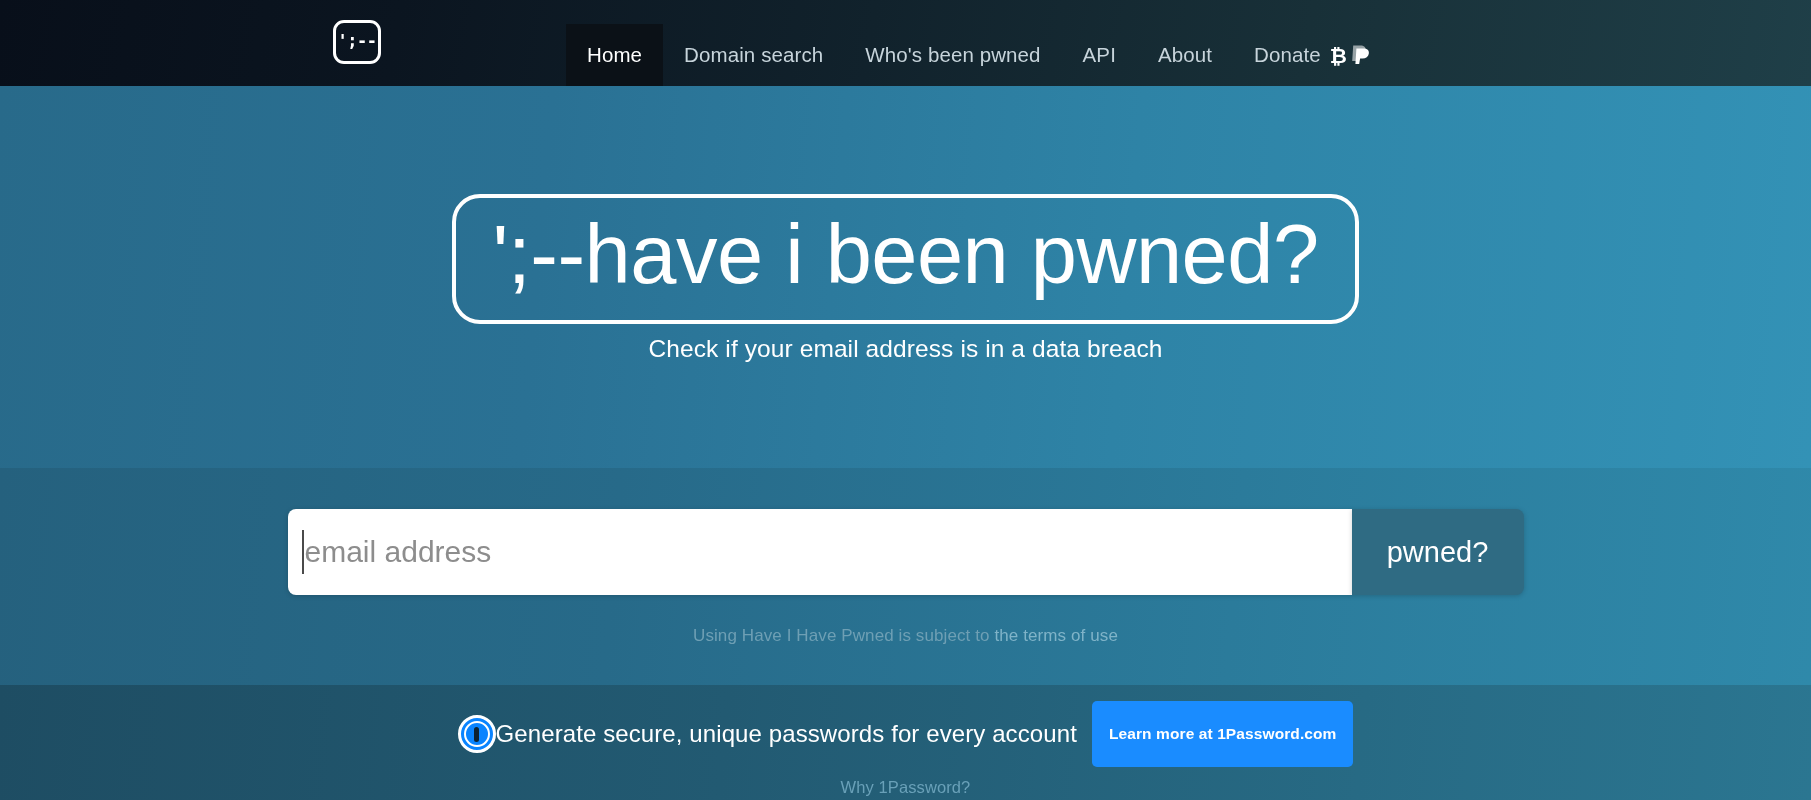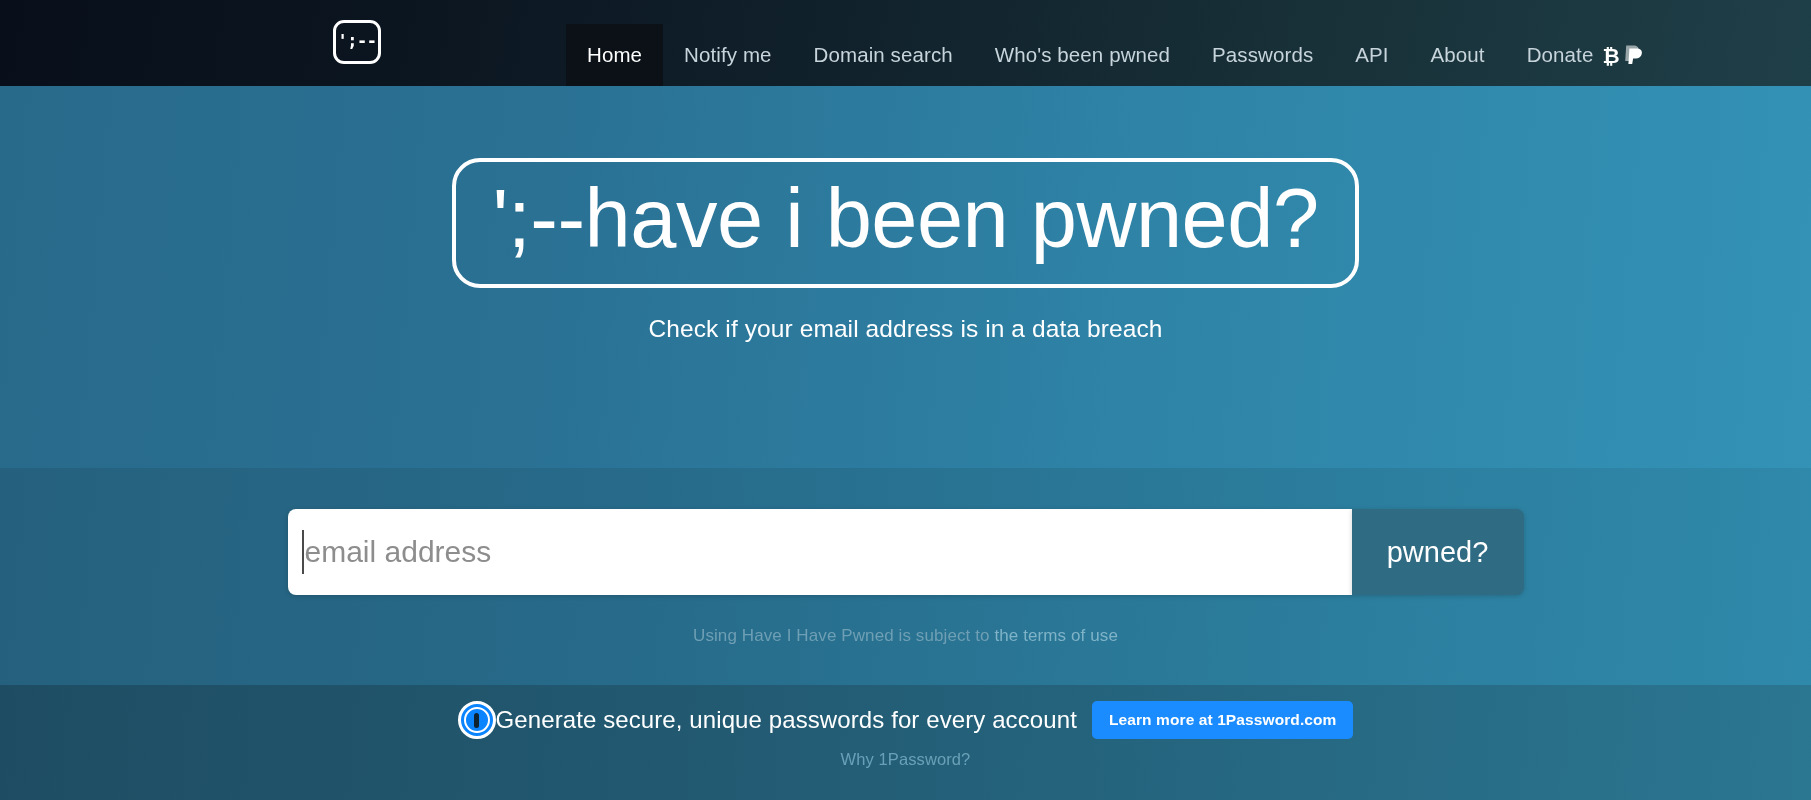--- a/index.html
+++ b/index.html
@@ -107,38 +107,38 @@
     position: relative;
     height: 382px;
     background: linear-gradient(95deg, #286a8a 0%, #2a7194 30%, #2e83a6 62%, #3392b6 100%);
     display: flex;
     flex-direction: column;
     align-items: center;
     justify-content: flex-start;
   }
 
   .hero-title-box {
-    margin-top: 72px;
+    margin-top: 108px;
     border: 4px solid #ffffff;
     border-radius: 28px;
     padding: 8px 36px 16px 36px;
     display: inline-block;
   }
   .hero-title {
     color: #ffffff;
     font-size: 83px;
     font-weight: 400;
     line-height: 1.18;
     letter-spacing: -0.5px;
     white-space: nowrap;
     font-family: "Liberation Sans", sans-serif;
   }
 
   .hero-subtitle {
-    margin-top: 27px;
+    margin-top: 11px;
     color: #ffffff;
     font-size: 24.5px;
     font-weight: 400;
     letter-spacing: 0.1px;
   }
 
   
   .search-band {
     position: relative;
     height: 217px;
@@ -261,21 +261,21 @@
     font-size: 24px;
     font-weight: 400;
     letter-spacing: 0.1px;
   }
 
   .onepass-cta {
     background: #1a8cff;
     color: #ffffff;
     border: none;
     border-radius: 5px;
-    padding: 10px 17px;
+    padding: 24px 17px;
     font-family: "Liberation Sans", sans-serif;
     font-size: 15.5px;
     font-weight: 700;
     cursor: pointer;
     margin-left: 15px;
     letter-spacing: 0.1px;
   }
 
   .why-link {
     margin-top: 11px;
@@ -291,24 +291,22 @@
 <div class="page">
 
   <div class="navbar">
 
     <div class="brand-logo">
       <span class="brand-logo-text">';--</span>
     </div>
 
     <div class="nav-items">
       <a class="nav-item active">Home</a>
-      <a class="nav-item">Notify me</a>
       <a class="nav-item">Domain search</a>
       <a class="nav-item">Who's been pwned</a>
-      <a class="nav-item">Passwords</a>
       <a class="nav-item">API</a>
       <a class="nav-item">About</a>
       <a class="nav-item">
         <span>Donate</span>
         <span class="donate-icons">
           <span class="btc-icon">₿</span>
           <span class="pp-icon">
             <svg width="20" height="22" viewBox="0 0 20 22" aria-hidden="true">
               <path d="M3.2 1.5h7.1c3.6 0 5.9 1.8 5.3 5.2-.5 3.1-2.9 4.8-6.2 4.8H6.9l-.9 5.5H2.2L3.2 1.5z" fill="#ffffff" opacity="0.55"></path>
               <path d="M6.4 4.5h7.1c3.6 0 5.9 1.8 5.3 5.2-.5 3.1-2.9 4.8-6.2 4.8h-2.5l-.9 5.5H5.4l1-15.5z" fill="#ffffff"></path>

